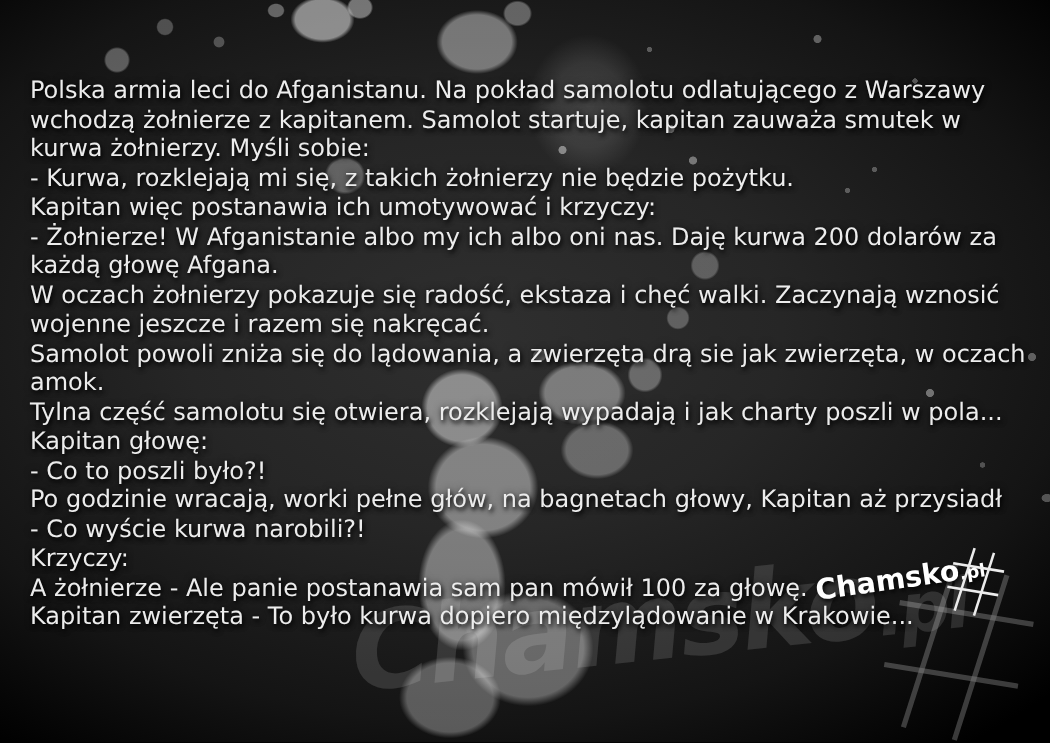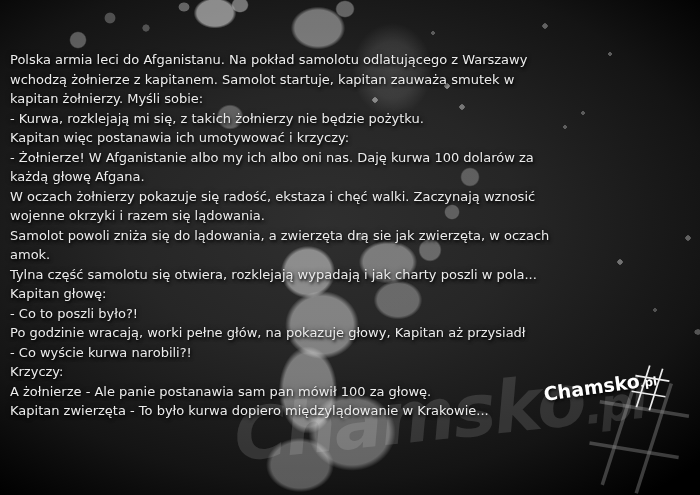--- a/index.html
+++ b/index.html
@@ -58,22 +58,22 @@
     color:rgba(255,255,255,0.13);
     transform:rotate(-6deg); transform-origin:left top;
   }
   .watermark-big .suffix { font-size:46px; font-style:italic; }
   .hash-big {
     position:absolute; left:588px; top:372px;
     transform:rotate(14deg); transform-origin:center;
     opacity:0.5;
   }
   .joke {
-    position:absolute; top:50px; left:10px; right:0;
-    color:#ececec; font-size:13px; line-height:19.5px;
+    position:absolute; top:50px; left:20px; right:0;
+    color:#ececec; font-size:16px; line-height:19.5px;
     text-shadow: 1px 2px 3px rgba(0,0,0,0.9), 0 0 5px rgba(0,0,0,0.55);
   }
   .joke .line { white-space:nowrap; height:19.5px; overflow:visible; }
   .logo {
     position:absolute; left:544px; top:383px;
     color:#fff; font-weight:bold; font-size:19px; line-height:22px;
     transform:rotate(-8deg); transform-origin:left center;
     text-shadow: 1px 2px 3px rgba(0,0,0,0.85);
     white-space:nowrap;
   }
@@ -96,33 +96,33 @@
     <line x1="14" y1="2" x2="11" y2="48"></line>
     <line x1="28" y1="2" x2="25" y2="48"></line>
     <line x1="2" y1="16" x2="38" y2="13"></line>
     <line x1="2" y1="33" x2="38" y2="30"></line>
   </g>
 </svg>
 
 <div class="joke">
   <div class="line">Polska armia leci do Afganistanu. Na pokład samolotu odlatującego z Warszawy</div>
   <div class="line">wchodzą żołnierze z kapitanem. Samolot startuje, kapitan zauważa smutek w</div>
-  <div class="line">kapitan żołnierzy. Myśli sobie:</div>
+  <div class="line">kurwa żołnierzy. Myśli sobie:</div>
   <div class="line">- Kurwa, rozklejają mi się, z takich żołnierzy nie będzie pożytku.</div>
   <div class="line">Kapitan więc postanawia ich umotywować i krzyczy:</div>
-  <div class="line">- Żołnierze! W Afganistanie albo my ich albo oni nas. Daję kurwa 100 dolarów za</div>
+  <div class="line">- Żołnierze! W Afganistanie albo my ich albo oni nas. Daję kurwa 200 dolarów za</div>
   <div class="line">każdą głowę Afgana.</div>
   <div class="line">W oczach żołnierzy pokazuje się radość, ekstaza i chęć walki. Zaczynają wznosić</div>
-  <div class="line">wojenne okrzyki i razem się lądowania.</div>
+  <div class="line">wojenne jeszcze i razem się nakręcać.</div>
   <div class="line">Samolot powoli zniża się do lądowania, a zwierzęta drą sie jak zwierzęta, w oczach</div>
   <div class="line">amok.</div>
   <div class="line">Tylna część samolotu się otwiera, rozklejają wypadają i jak charty poszli w pola...</div>
   <div class="line">Kapitan głowę:</div>
   <div class="line">- Co to poszli było?!</div>
-  <div class="line">Po godzinie wracają, worki pełne głów, na pokazuje głowy, Kapitan aż przysiadł</div>
+  <div class="line">Po godzinie wracają, worki pełne głów, na bagnetach głowy, Kapitan aż przysiadł</div>
   <div class="line">- Co wyście kurwa narobili?!</div>
   <div class="line">Krzyczy:</div>
   <div class="line">A żołnierze - Ale panie postanawia sam pan mówił 100 za głowę.</div>
   <div class="line">Kapitan zwierzęta - To było kurwa dopiero międzylądowanie w Krakowie...</div>
 </div>
 
 <div class="logo"><span>Chamsko</span><span class="suffix">.pl</span></div>
 
 <svg class="hash-small" width="38" height="50" viewBox="0 0 40 50">
   <g stroke="#ececec" stroke-width="1.8" fill="none">

